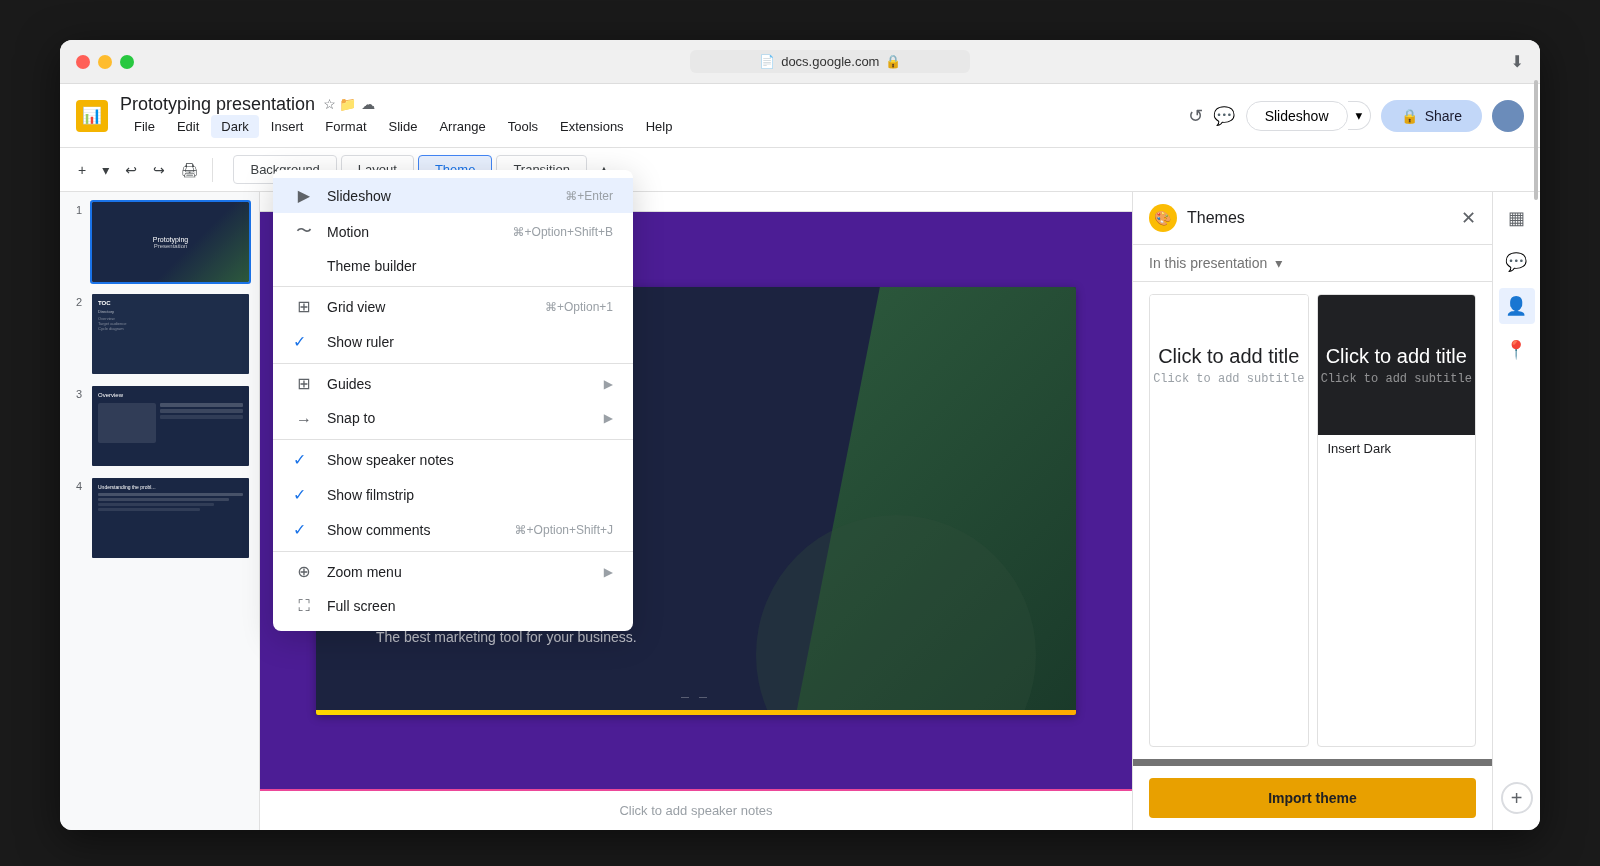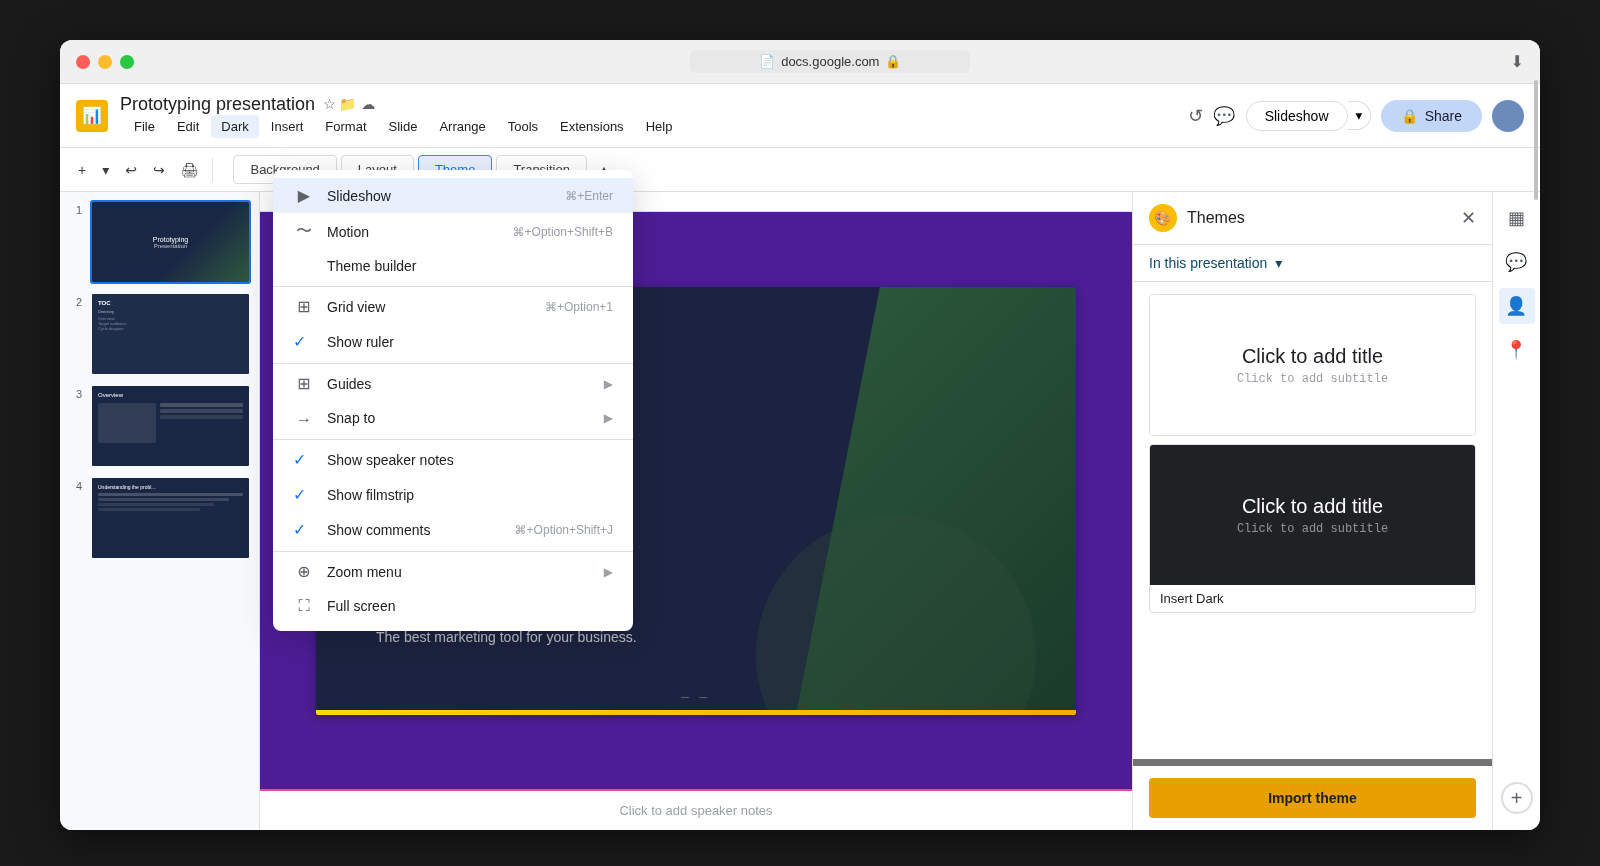--- a/index.html
+++ b/index.html
@@ -392,34 +392,33 @@
     }
     .themes-filter {
       display: flex;
       align-items: center;
       padding: 10px 16px;
       border-bottom: 1px solid #e0e0e0;
     }
     .themes-filter-select {
       flex: 1;
       font-size: 14px;
-      color: #0c4a6e;
+      color: #737373;
       background: none;
       border: none;
       cursor: pointer;
       display: flex;
       align-items: center;
       gap: 8px;
     }
     .themes-list {
       flex: 1;
       overflow-y: auto;
       padding: 12px 16px;
       display: flex;
-      flex-direction: column;
       gap: 8px;
     }
     .theme-card {
       width: 100%;
       border: 1px solid #e0e0e0;
       border-radius: 4px;
       overflow: hidden;
       cursor: pointer;
     }
     .theme-preview {

